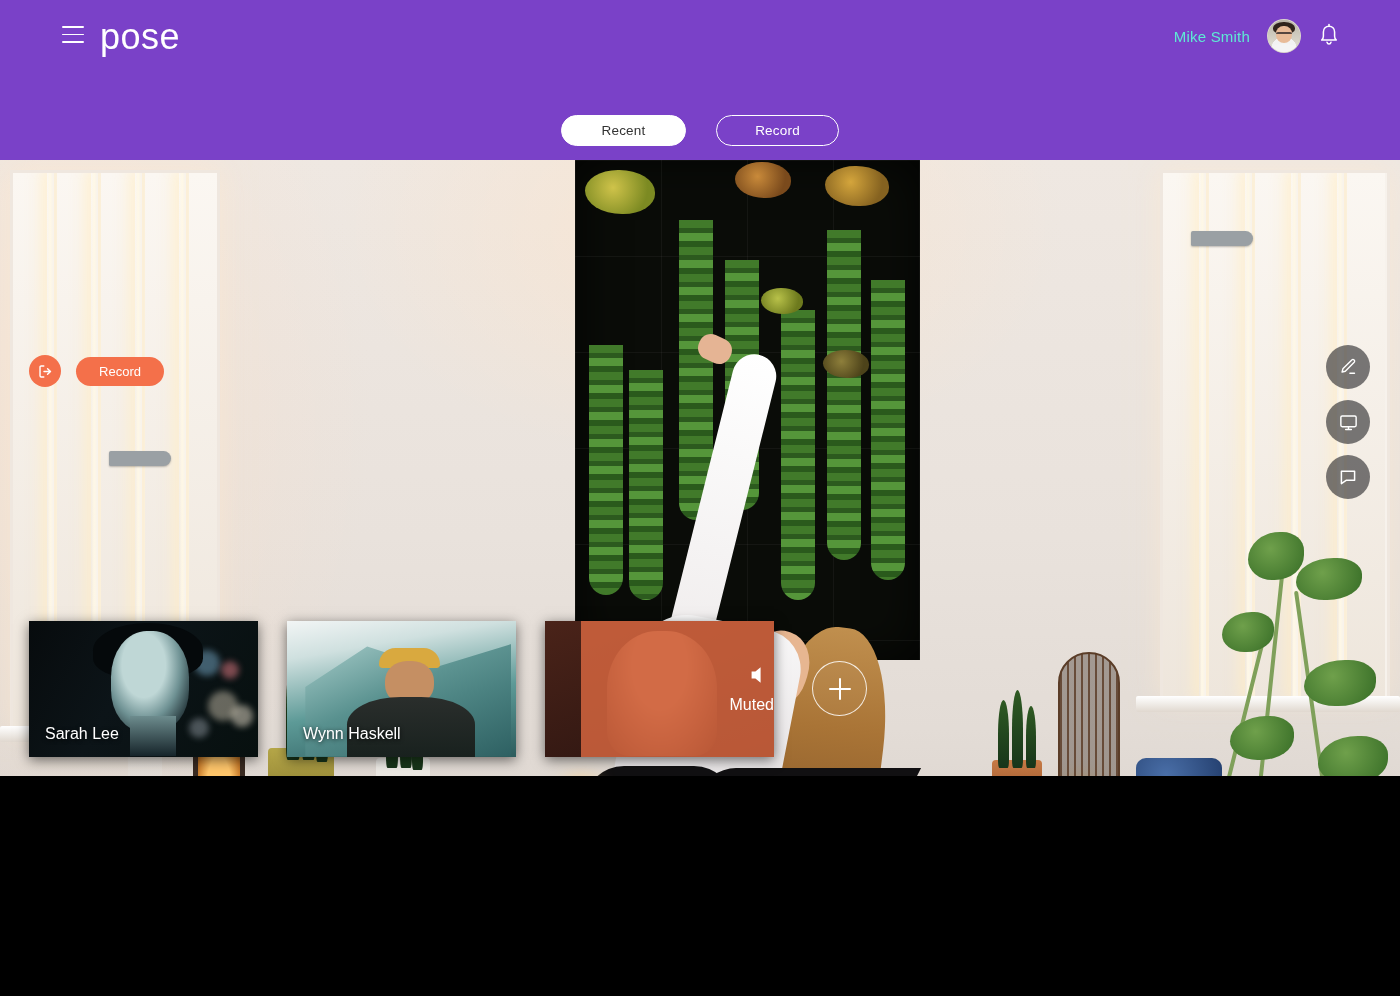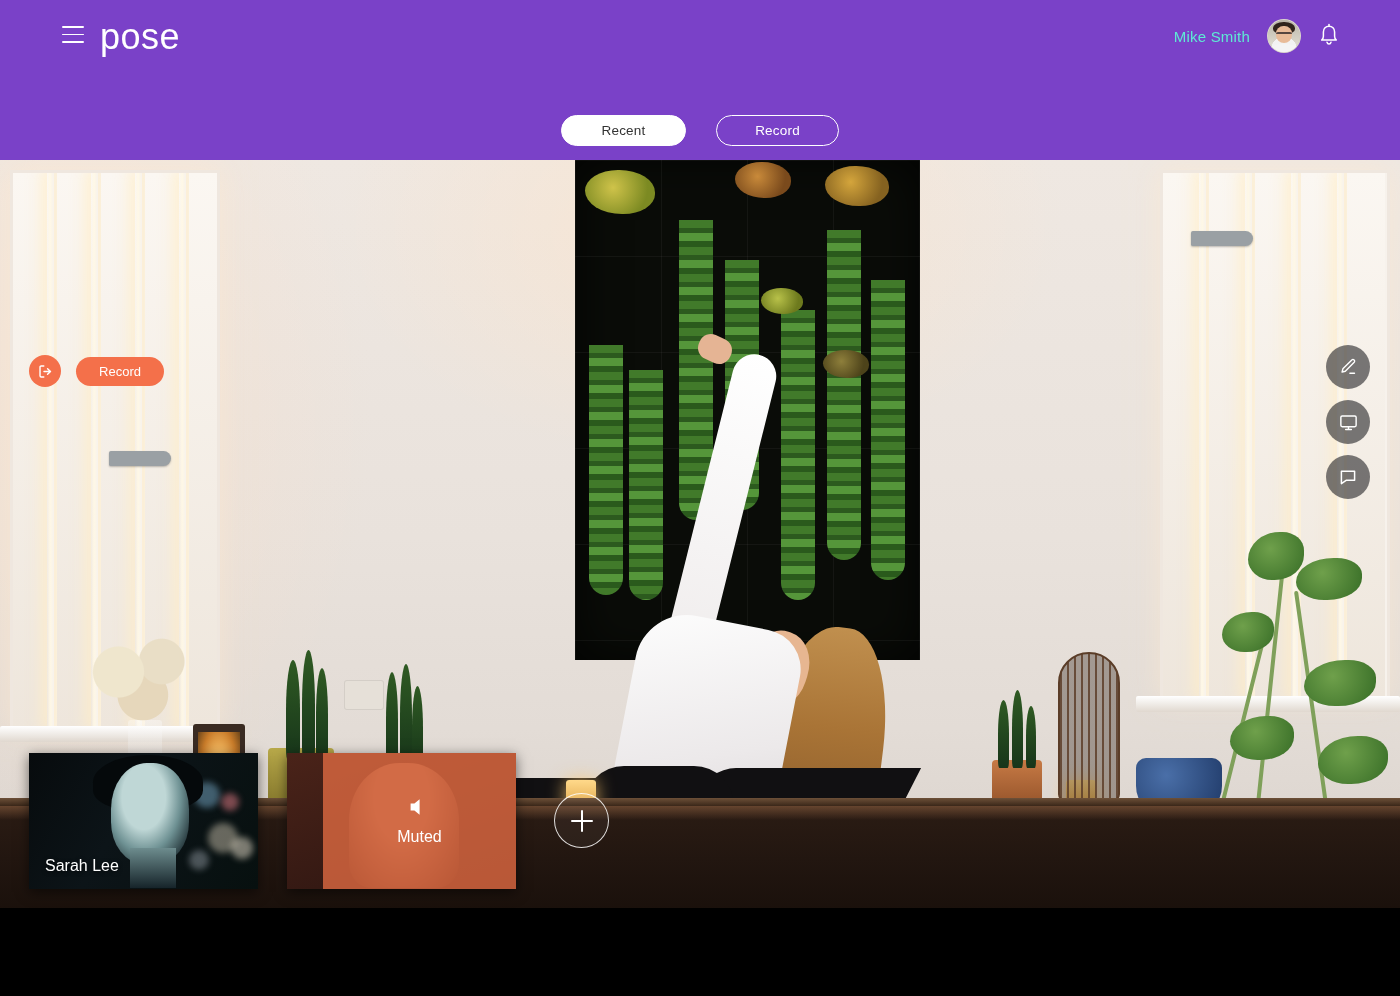--- a/index.html
+++ b/index.html
@@ -1,21 +1,21 @@
 <!DOCTYPE html>
 <html><head>
 <meta charset="utf-8">
 <style>
   * { box-sizing: border-box; margin: 0; padding: 0; }
   html, body {
     width: 1400px; height: 996px;
     font-family: "Liberation Sans", sans-serif;
     overflow: hidden; background: #000;
   }
-  #app { position: relative; width: 1400px; height: 908px; overflow: hidden; }
+  #app { position: relative; width: 1400px; height: 776px; overflow: hidden; }
 
   
   .header {
     position: absolute; top: 0; left: 0;
     width: 1400px; height: 160px;
     background: #7a41c8;
     z-index: 20;
   }
   .hamburger {
     position: absolute; left: 62px; top: 26px;
@@ -241,21 +241,21 @@
     background: #c58f63; border-radius: 46%; }
   .t2 .jacket { position: absolute; left: 26%; top: 56%; width: 56%; height: 48%;
     background: linear-gradient(180deg,#2a2e2c,#17201d); border-radius: 42% 42% 0 0; }
 
   
   .t3 { background: linear-gradient(160deg,#4a2319,#2a1410); }
   .t3 .person { position: absolute; left: 27%; top: 8%; width: 48%; height: 92%;
     background: radial-gradient(ellipse at 48% 28%, #9a6a52 0 34%, #6c4434 62%, #351b13 92%);
     border-radius: 46% 46% 20% 20%; }
   .t3 .overlay { position: absolute; inset: 0; background: rgba(226,107,67,.78);
-    display: flex; flex-direction: column; align-items: center; justify-content: center; gap: 6px; margin-left: 36px; }
+    display: flex; flex-direction: column; align-items: flex-end; justify-content: center; gap: 6px; margin-left: 36px; }
   .t3 .muted-label { color: #fff; font-size: 16px; }
 
   
   .t4 { background: linear-gradient(160deg,#e9e9eb 0%, #d7d7da 55%, #b9b9bd 100%); }
   .t4 .hairup { position: absolute; left: 38%; top: 2%; width: 26%; height: 24%;
     background: #ddd0b2; border-radius: 50% 50% 20% 20%; }
   .t4 .band { position: absolute; left: 37%; top: 21%; width: 28%; height: 6%;
     background: #2b2622; border-radius: 6px; }
   .t4 .face { position: absolute; left: 41%; top: 24%; width: 22%; height: 34%;
     background: #8e5f42; border-radius: 44%; }
@@ -452,20 +452,27 @@
       <div class="bokeh" style="left:84%; top:30%; width:18px; height:18px; background:rgba(220,120,130,.55);"></div>
       <div class="bokeh" style="left:78%; top:52%; width:30px; height:30px; background:rgba(235,225,200,.42);"></div>
       <div class="bokeh" style="left:88%; top:62%; width:22px; height:22px; background:rgba(240,230,210,.5);"></div>
       <div class="bokeh" style="left:70%; top:72%; width:20px; height:20px; background:rgba(200,210,220,.35);"></div>
       <div class="hair"></div>
         <div class="face"></div>
         <div class="neck"></div>
       <div class="name">Sarah Lee</div>
     </div>
 
+    <div class="thumb t2">
+      <div class="ice"></div>
+      <div class="cap"></div>
+        <div class="face"></div>
+        <div class="jacket"></div>
+      <div class="name">Wynn Haskell</div>
+    </div>
 
     <div class="thumb t3">
       <div class="person"></div>
       <div class="overlay">
         <div>
           <svg width="26" height="22" viewBox="0 0 26 22" fill="none">
             <path d="M12.6 3.2 7.4 7.4H3.6v7.2h3.8l5.2 4.2V3.2z" fill="#ffffff"></path>
           </svg>
         </div>
         <div class="muted-label">Muted</div>

